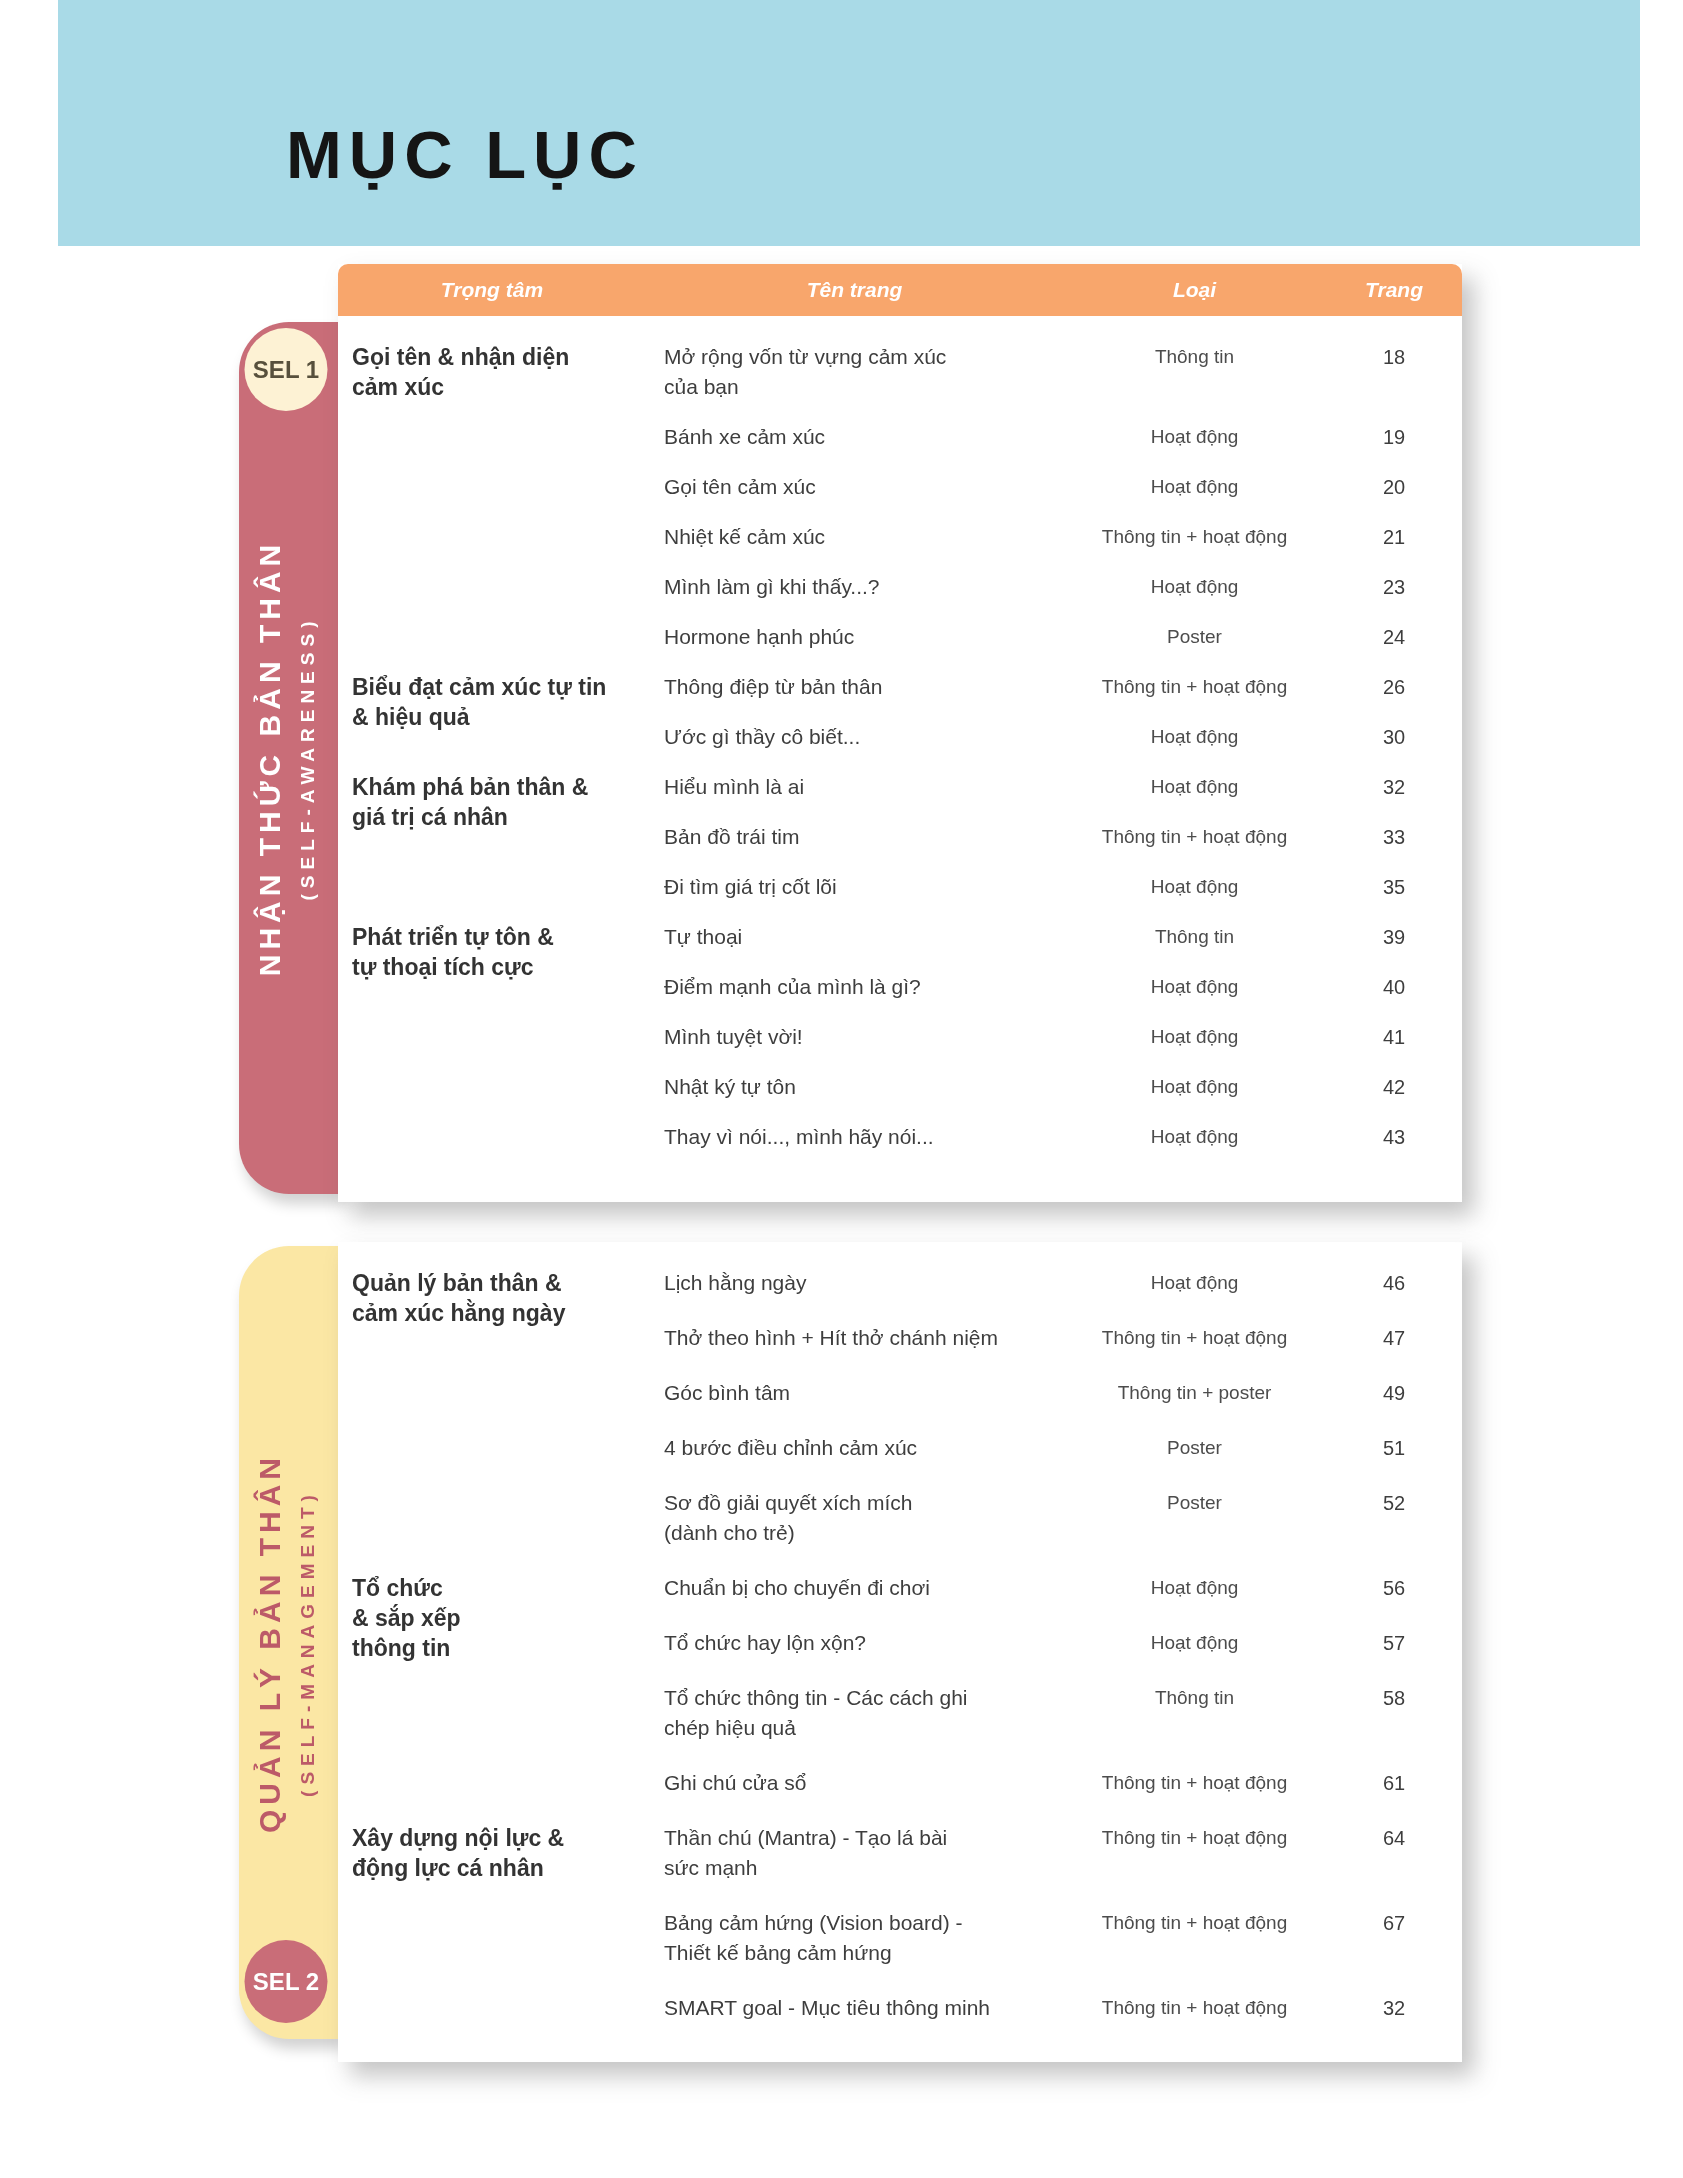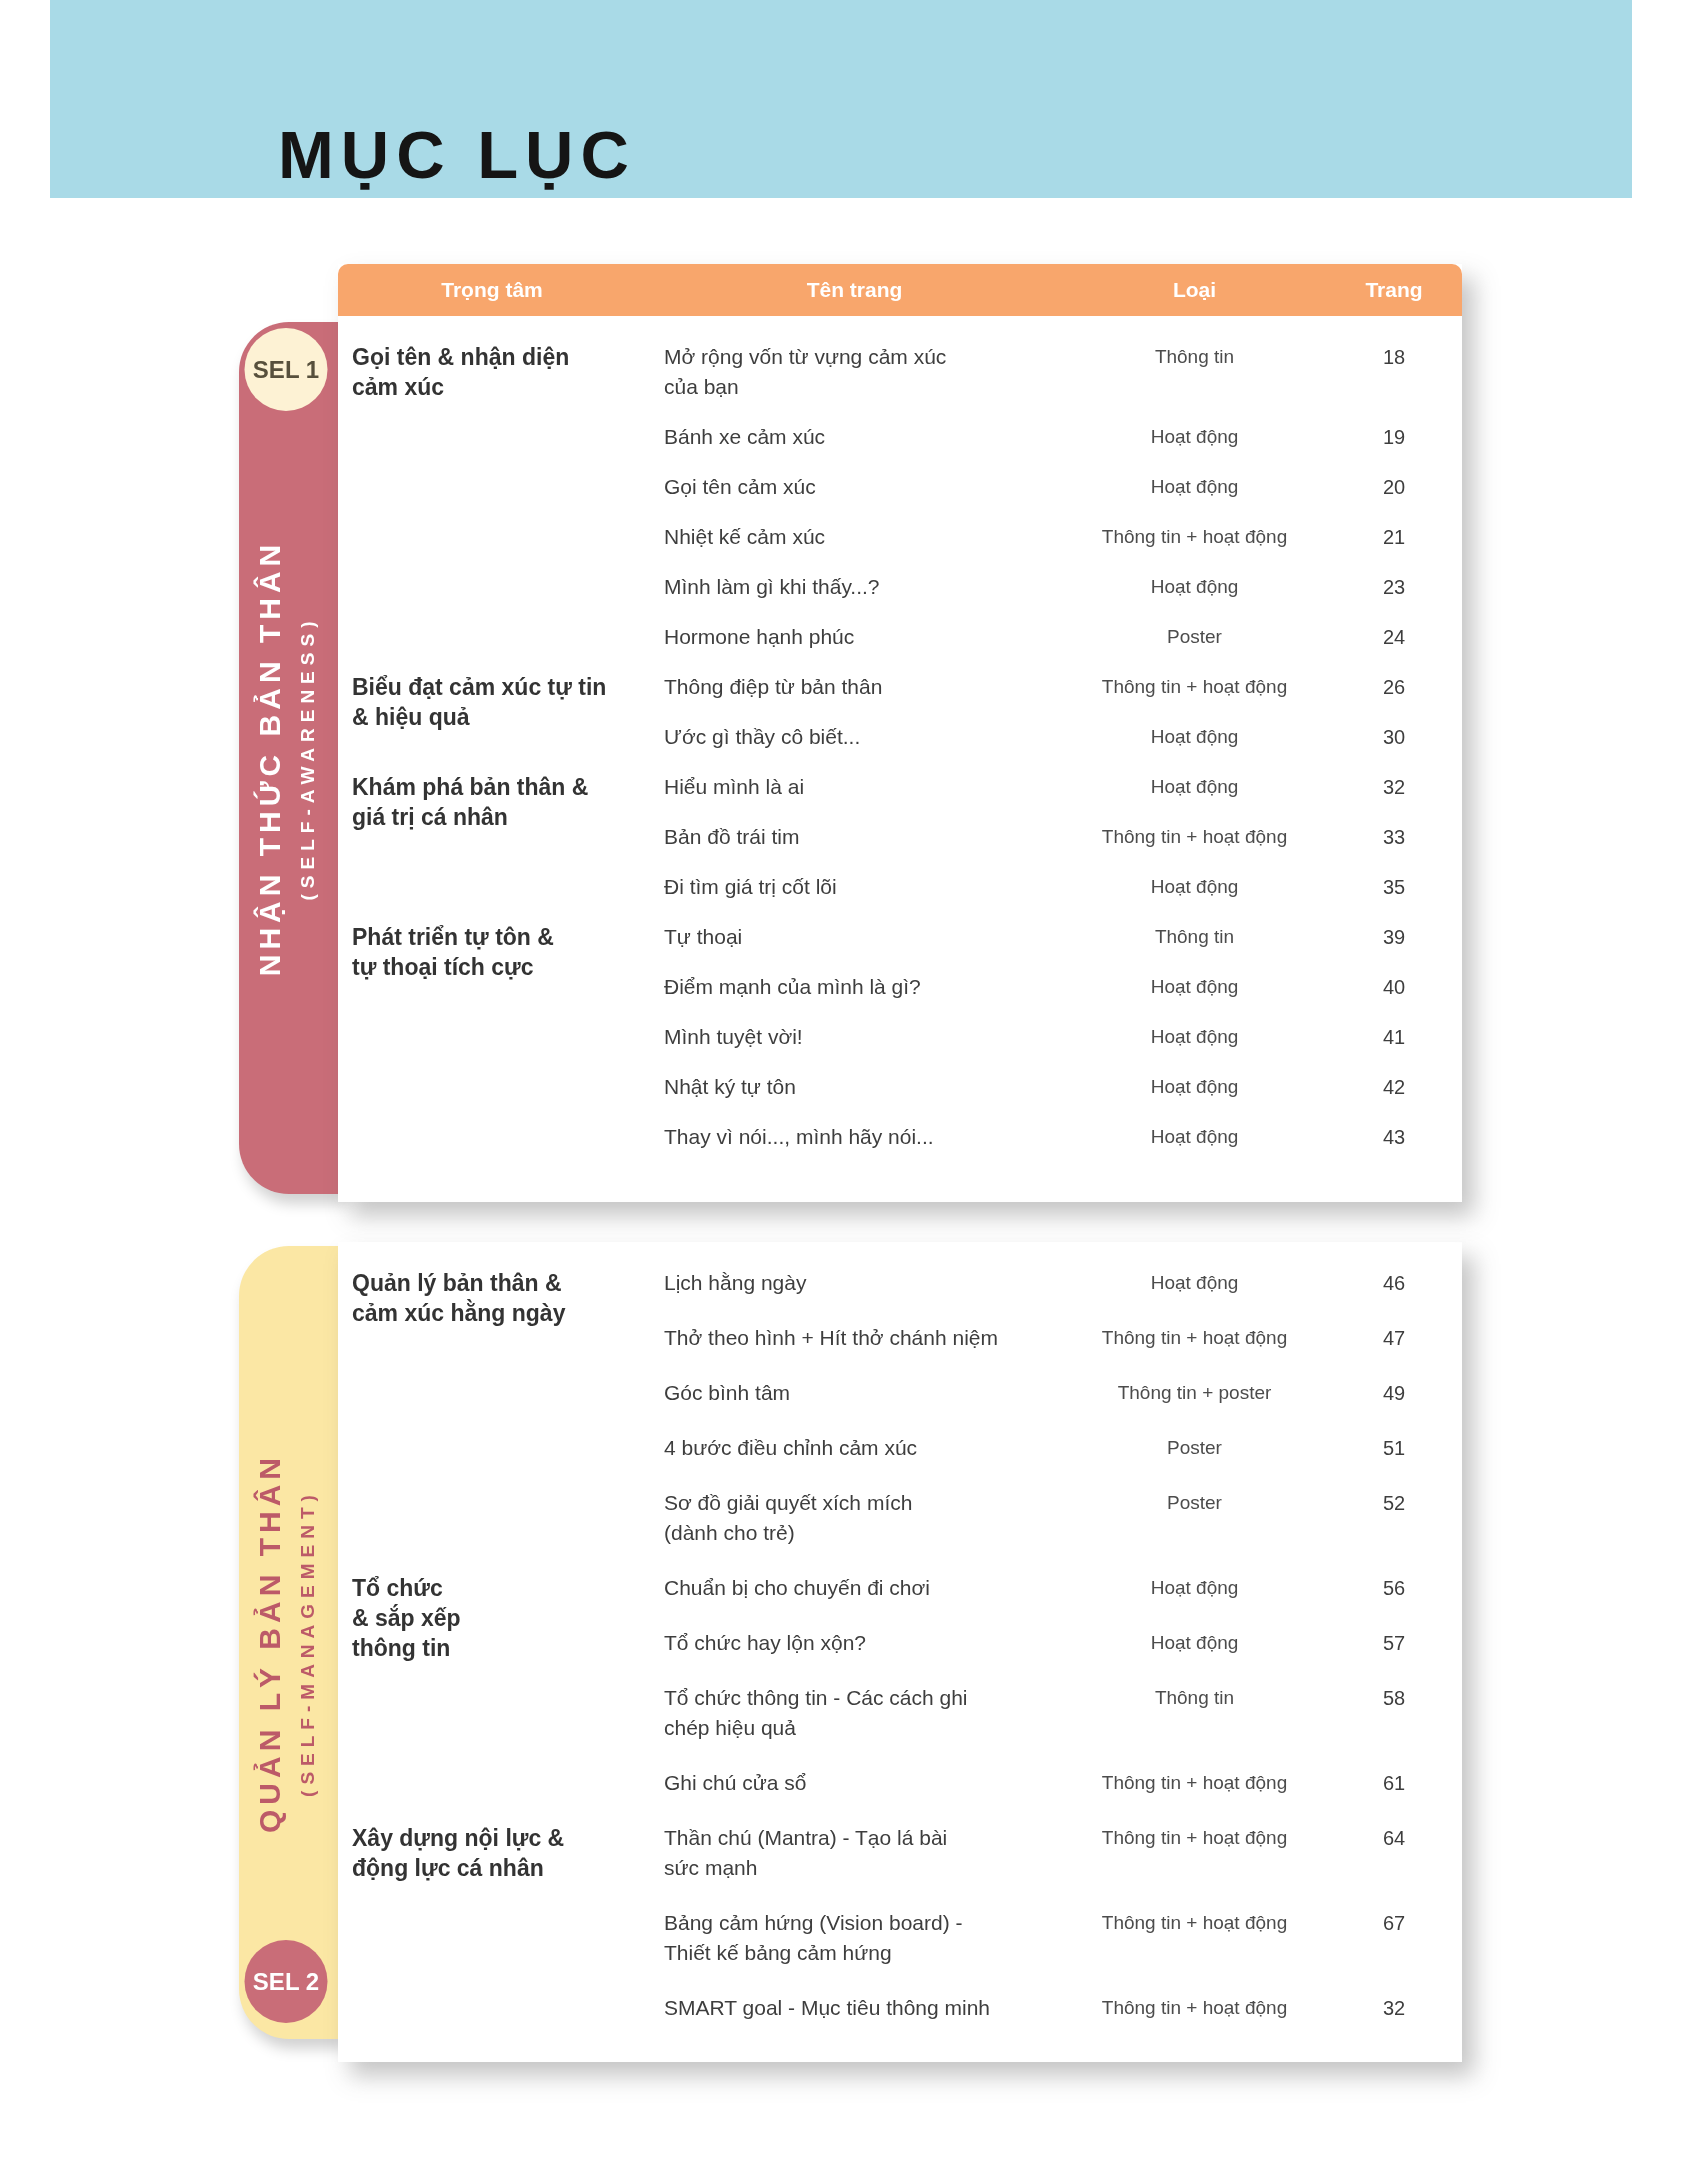--- a/index.html
+++ b/index.html
@@ -14,21 +14,21 @@
     --text-mid:#4c4c4c;
   }
   *{box-sizing:border-box;margin:0;padding:0;}
   html,body{background:#ffffff;}
   body{
     width:1683px;height:2178px;position:relative;overflow:hidden;
     font-family:"Liberation Sans","DejaVu Sans",sans-serif;
   }
   
   .banner{
-    position:absolute;left:50px;top:0;width:1582px;height:198px;
+    position:absolute;left:58px;top:0;width:1582px;height:246px;
     background:var(--banner-blue);
   }
   .page-title{
     position:absolute;left:228px;top:121px;
     font-size:67px;font-weight:800;letter-spacing:7px;color:#151515;
     line-height:1;
   }
   
   .sidebar{
     position:absolute;width:105px;z-index:0;
@@ -60,20 +60,21 @@
     position:absolute;left:338px;width:1124px;z-index:1;
     box-shadow:12px 14px 22px rgba(90,90,90,0.35);
   }
   .block.s1{top:264px;}
   .block.s2{top:1242px;}
   .toc-header{
     display:grid;grid-template-columns:308px 417px 263px 136px;
     height:52px;align-items:center;
     background:var(--header-orange);
     border-radius:10px 10px 0 0;
+    font-style:italic;
   }
   .hcell{
     text-align:center;color:#ffffff;font-weight:700;font-size:21px;
   }
   .card{background:#ffffff;}
   .s1 .card{padding:16px 0 40px;border-radius:0 0 10px 0;}
   .s2 .card{padding:14px 0 26px;border-radius:0 10px 10px 0;}
   .group{display:flex;}
   .cell{line-height:30px;white-space:pre-line;}
   .focus{

